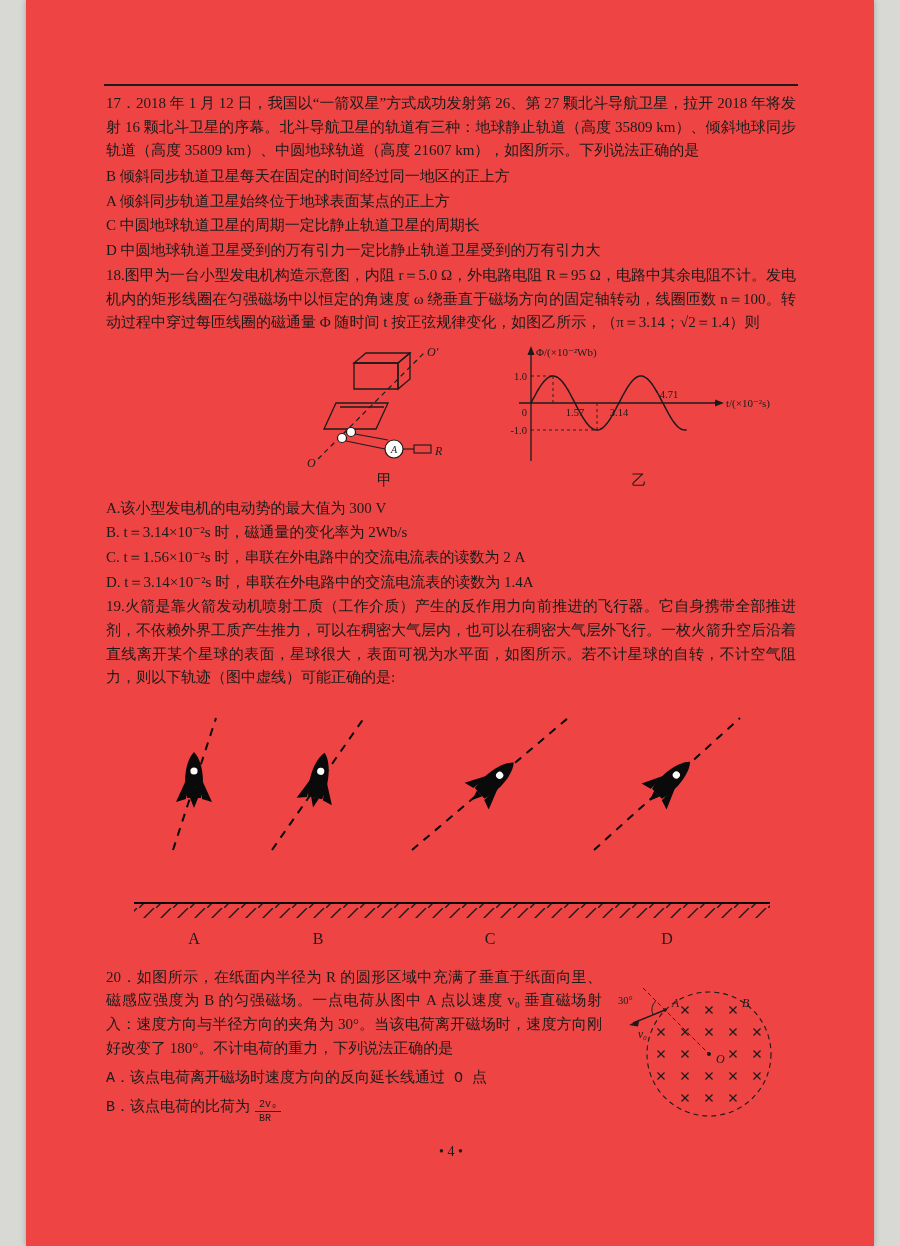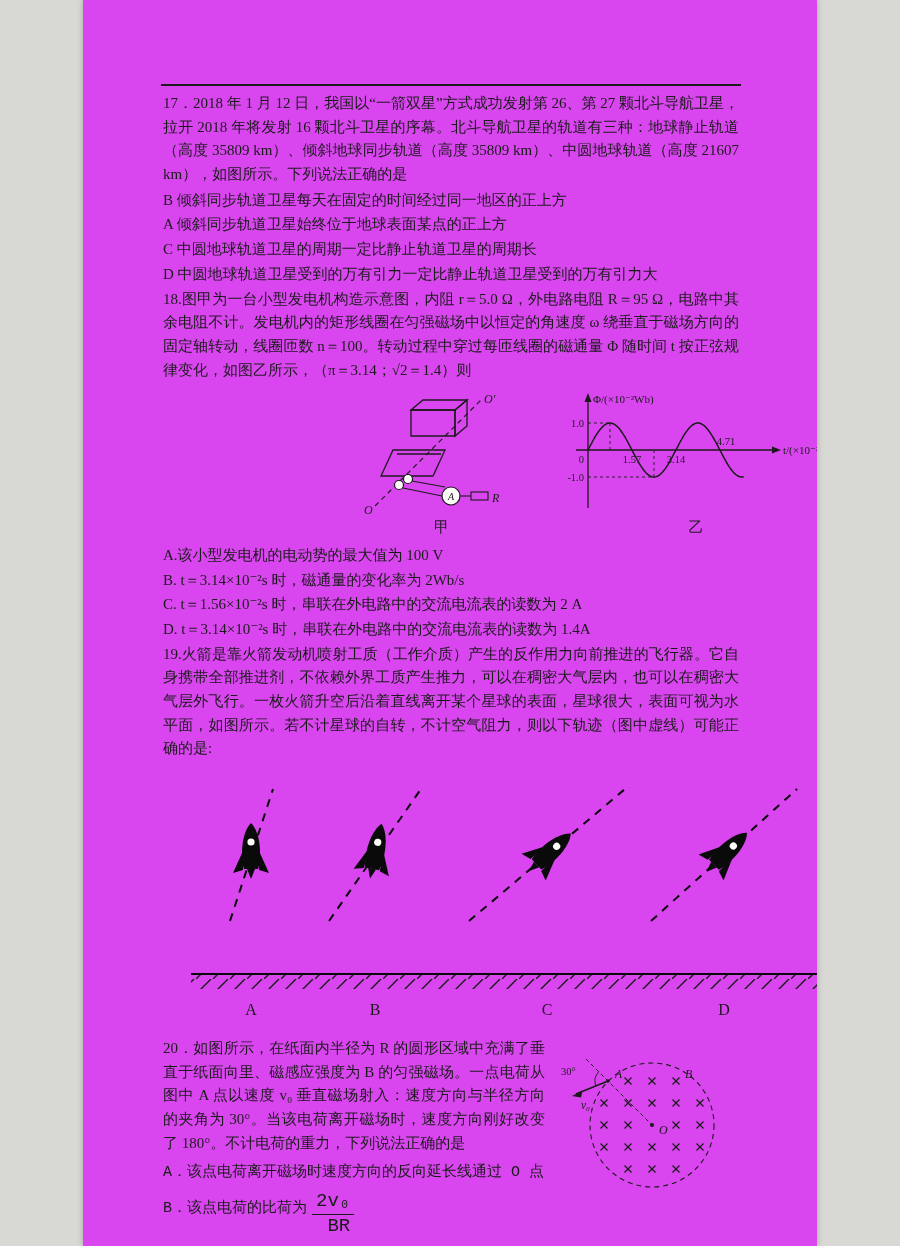--- a/index.html
+++ b/index.html
@@ -1,36 +1,36 @@
 <!DOCTYPE html>
 <html><head>
 <meta charset="utf-8">
 <style>
   * { box-sizing: border-box; }
   html,body { margin:0; padding:0; }
   body { background:#d8d8d4; display:flex; justify-content:center;
          font-family:"Liberation Serif","DejaVu Serif",serif; }
-  .page { width:734px; height:1246px; background:#d946ef; position:relative;
+  .page { width:848px; height:1246px; background:#ef4444; position:relative;
           color:#1b1b1b; font-size:15px; line-height:1.58;
           padding:92px 78px 14px 80px; overflow:hidden;
           box-shadow:0 0 6px rgba(0,0,0,.25); }
   .top-rule { position:absolute; top:84px; left:78px; right:76px;
               border-top:2.5px solid #1c1c1c; }
   p.qtext { margin:0 0 2px 0; text-align:justify; }
   p.opt { margin:1px 0; }
   .fig-row { display:flex; align-items:flex-start; gap:26px; margin:6px 0 4px 196px; }
   .fig { display:flex; flex-direction:column; align-items:center; }
   .fig-caption { font-size:15px; margin-top:0; }
   svg text { font-family:"Liberation Serif","DejaVu Serif",serif; fill:#1b1b1b; }
   .rockets-wrap { margin:8px 0 2px 16px; }
   .q20 { margin-top:10px; }
   .q20-svg { float:right; margin:8px 0 4px 12px; }
   .q20 p.opt { margin:6px 0;font-family:Liberation Mono, monospace; }
-  .frac { display:inline-block; vertical-align:-1.0em; text-align:right;
-          font-size:19px; line-height:1.15; margin-left:5px; }
+  .frac { display:inline-block; vertical-align:-1.0em; text-align:left;
+          font-size:10px; line-height:1.15; margin-left:5px; }
   .frac .num { display:block; border-bottom:1.2px solid #1b1b1b; padding:0 4px 1px; }
   .frac .den { display:block; padding:1px 4px 0; }
   .footer { clear:both; text-align:center; font-size:14px; margin-top:16px; }
 </style>
 </head>
 <body>
 
 <div class="page">
   <div class="top-rule"></div>
 
@@ -108,21 +108,21 @@
           <text x="82" y="75" font-size="10.5" text-anchor="middle">1.57</text>
           <text x="126" y="75" font-size="10.5" text-anchor="middle">3.14</text>
           <text x="176" y="57" font-size="10.5" text-anchor="middle">4.71</text>
 
           <polyline id="flux-curve" fill="none" stroke="#1b1b1b" stroke-width="1.5" points="38.0,62.0 39.1,59.8 40.2,57.7 41.4,55.6 42.5,53.5 43.6,51.5 44.7,49.5 45.8,47.7 47.0,45.9 48.1,44.2 49.2,42.6 50.3,41.2 51.4,39.9 52.6,38.7 53.7,37.7 54.8,36.8 55.9,36.1 57.0,35.6 58.2,35.2 59.3,35.0 60.4,35.0 61.5,35.2 62.6,35.5 63.8,36.0 64.9,36.6 66.0,37.5 67.1,38.4 68.2,39.6 69.4,40.8 70.5,42.3 71.6,43.8 72.7,45.4 73.8,47.2 75.0,49.0 76.1,51.0 77.2,53.0 78.3,55.1 79.4,57.2 80.6,59.3 81.7,61.5 82.8,63.6 83.9,65.8 85.0,67.9 86.2,70.0 87.3,72.0 88.4,74.0 89.5,75.9 90.6,77.7 91.8,79.4 92.9,81.0 94.0,82.5 95.1,83.8 96.2,85.0 97.4,86.1 98.5,87.0 99.6,87.7 100.7,88.3 101.8,88.7 103.0,88.9 104.1,89.0 105.2,88.9 106.3,88.6 107.4,88.2 108.6,87.5 109.7,86.8 110.8,85.8 111.9,84.7 113.0,83.5 114.2,82.1 115.3,80.6 116.4,79.0 117.5,77.3 118.6,75.4 119.8,73.5 120.9,71.5 122.0,69.5 123.1,67.4 124.2,65.2 125.4,63.1 126.5,60.9 127.6,58.8 128.7,56.6 129.8,54.5 131.0,52.5 132.1,50.5 133.2,48.6 134.3,46.7 135.4,45.0 136.6,43.4 137.7,41.9 138.8,40.5 139.9,39.3 141.0,38.2 142.2,37.2 143.3,36.5 144.4,35.8 145.5,35.4 146.6,35.1 147.8,35.0 148.9,35.1 150.0,35.3 151.1,35.7 152.2,36.3 153.4,37.0 154.5,37.9 155.6,39.0 156.7,40.2 157.8,41.5 159.0,43.0 160.1,44.6 161.2,46.3 162.3,48.1 163.4,50.0 164.6,52.0 165.7,54.0 166.8,56.1 167.9,58.2 169.0,60.4 170.2,62.5 171.3,64.7 172.4,66.8 173.5,68.9 174.6,71.0 175.8,73.0 176.9,75.0 178.0,76.8 179.1,78.6 180.2,80.2 181.4,81.7 182.5,83.2 183.6,84.4 184.7,85.6 185.8,86.5 187.0,87.4 188.1,88.0 189.2,88.5 190.3,88.8 191.4,89.0 192.6,89.0 193.7,88.8"></polyline>
         </svg>
         <div class="fig-caption">乙</div>
       </div>
     </div>
 
-    <p class="opt">A.该小型发电机的电动势的最大值为 100 V</p>
+    <p class="opt">A.该小型发电机的电动势的最大值为 300 V</p>
     <p class="opt">B. t＝3.14×10⁻²s 时，磁通量的变化率为 2Wb/s</p>
     <p class="opt">C. t＝1.56×10⁻²s 时，串联在外电路中的交流电流表的读数为 2 A</p>
     <p class="opt">D. t＝3.14×10⁻²s 时，串联在外电路中的交流电流表的读数为 1.4A</p>
   </section>
 
   <section>
     <p class="qtext">19.火箭是靠火箭发动机喷射工质（工作介质）产生的反作用力向前推进的飞行器。它自身携带全部推进剂，不依赖外界工质产生推力，可以在稠密大气层内，也可以在稠密大气层外飞行。一枚火箭升空后沿着直线离开某个星球的表面，星球很大，表面可视为水平面，如图所示。若不计星球的自转，不计空气阻力，则以下轨迹（图中虚线）可能正确的是:</p>
 
     <div class="rockets-wrap">
       <svg width="700" height="250" viewBox="0 0 700 250">

